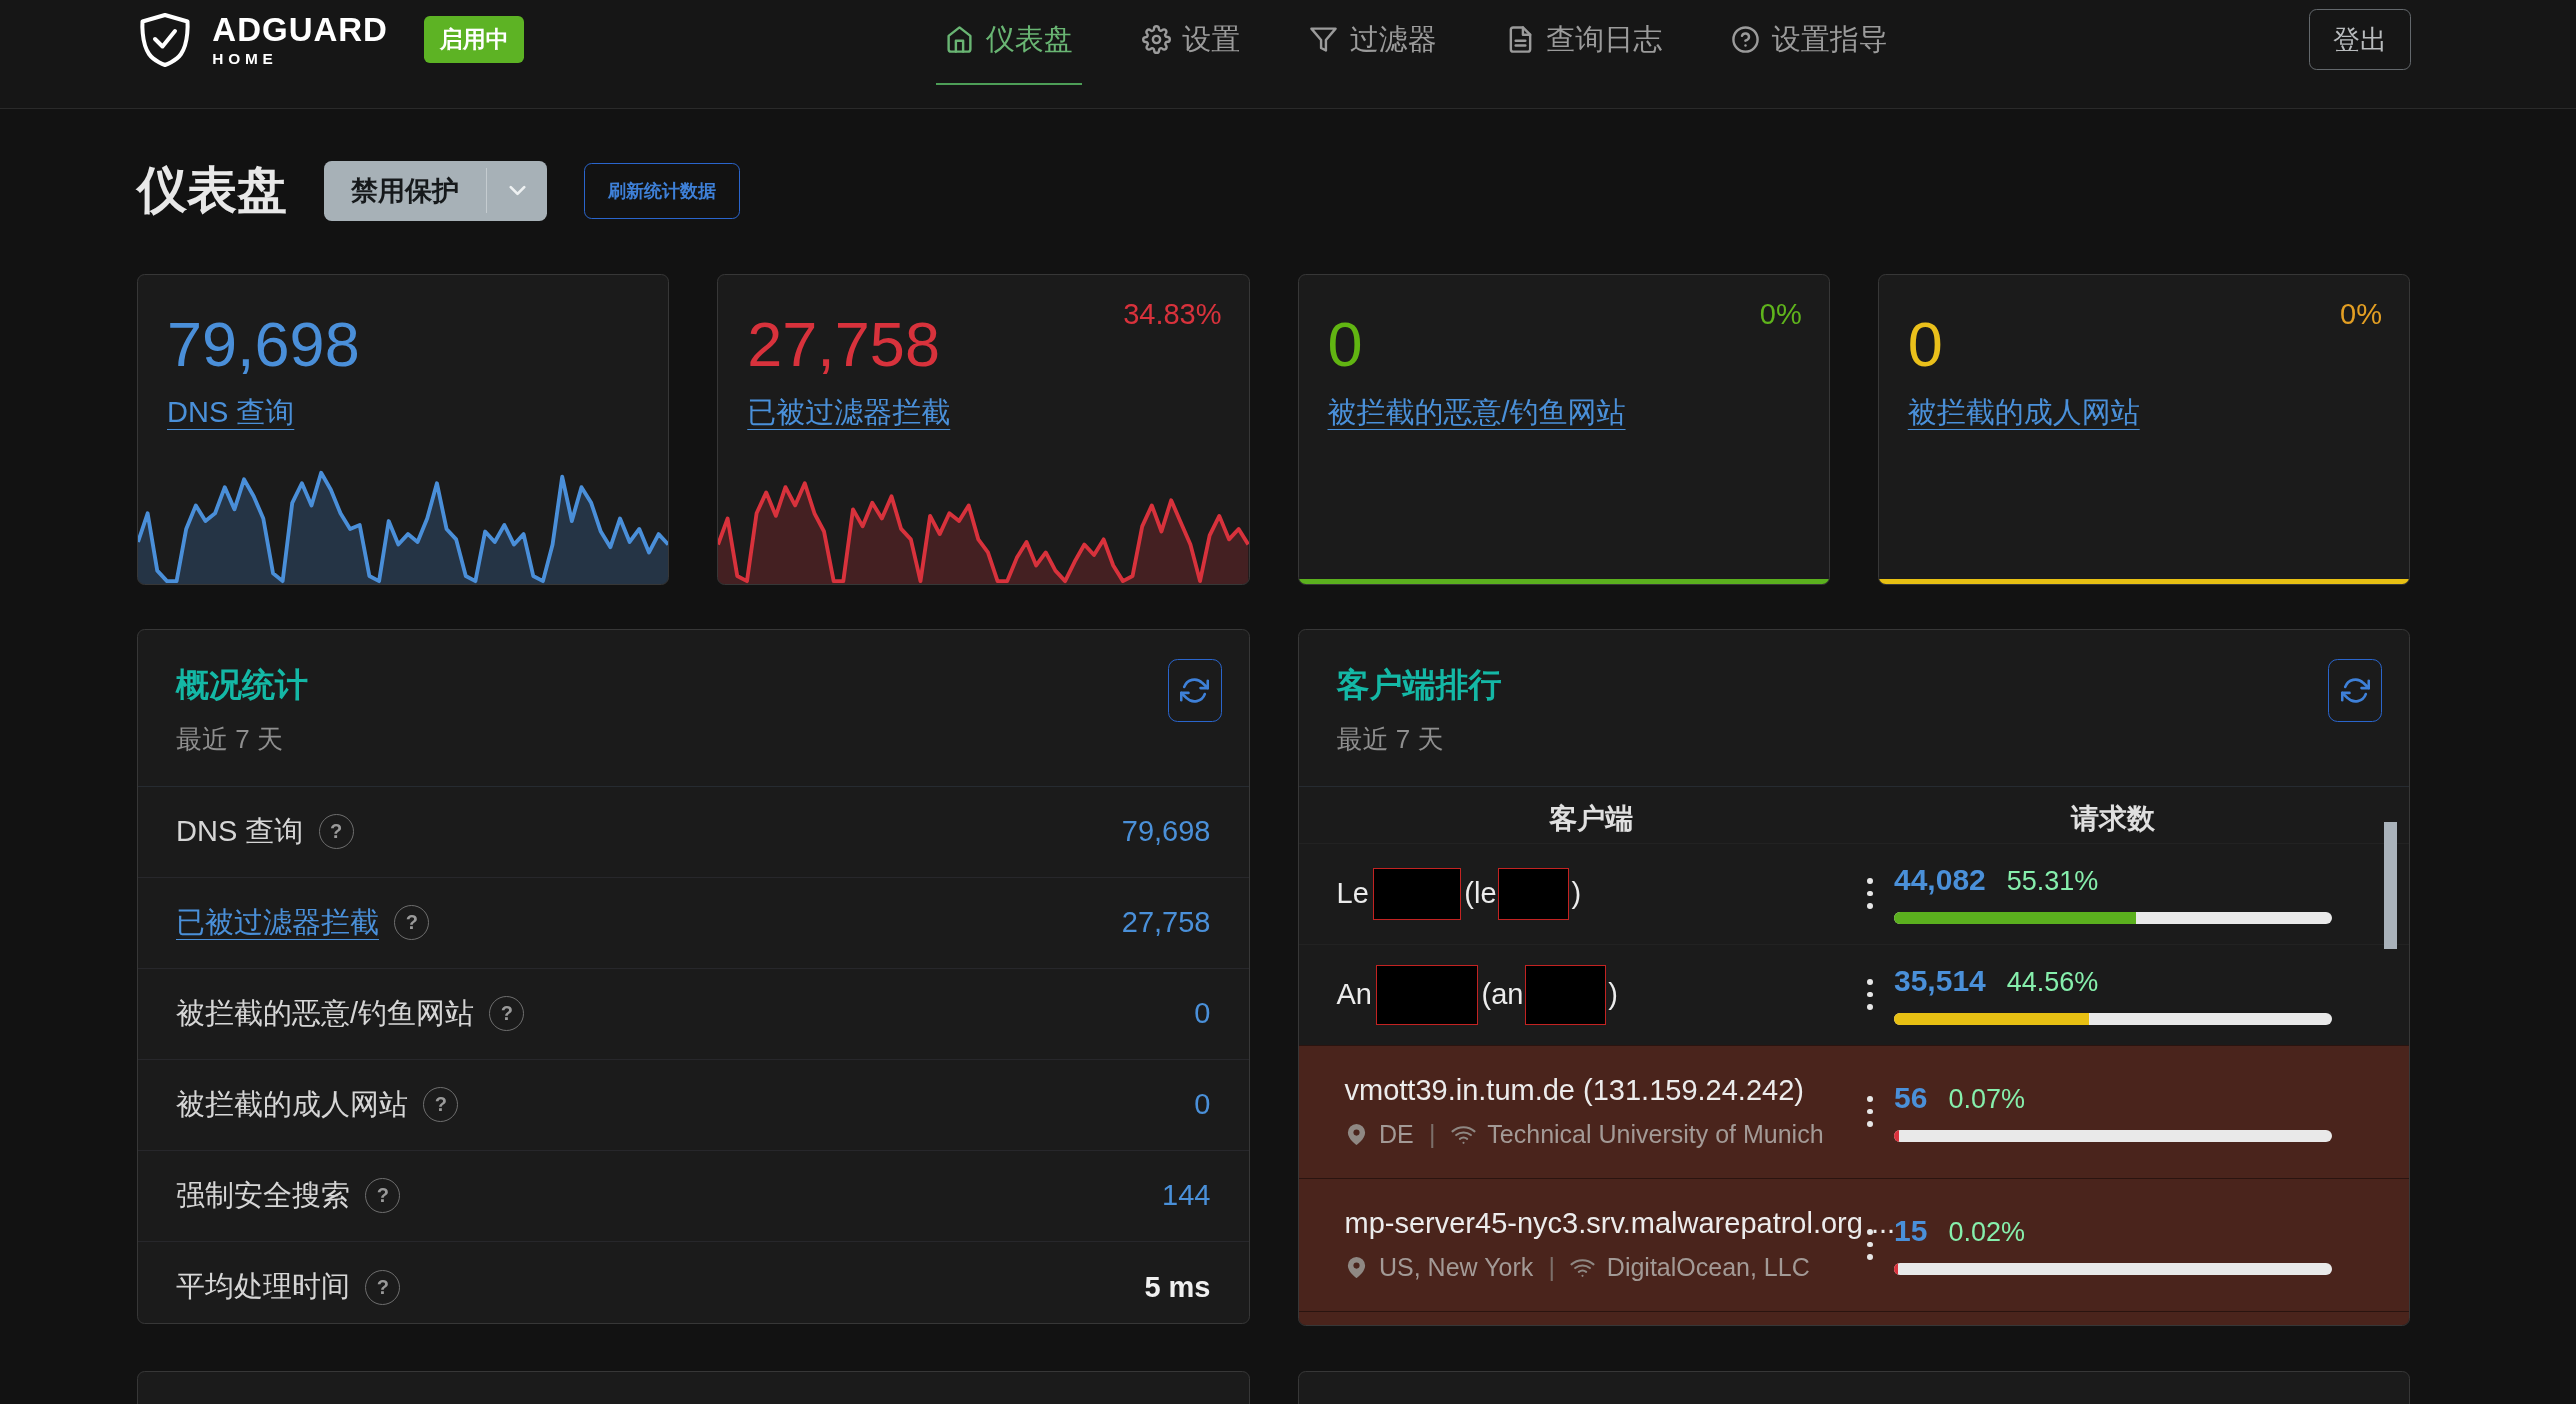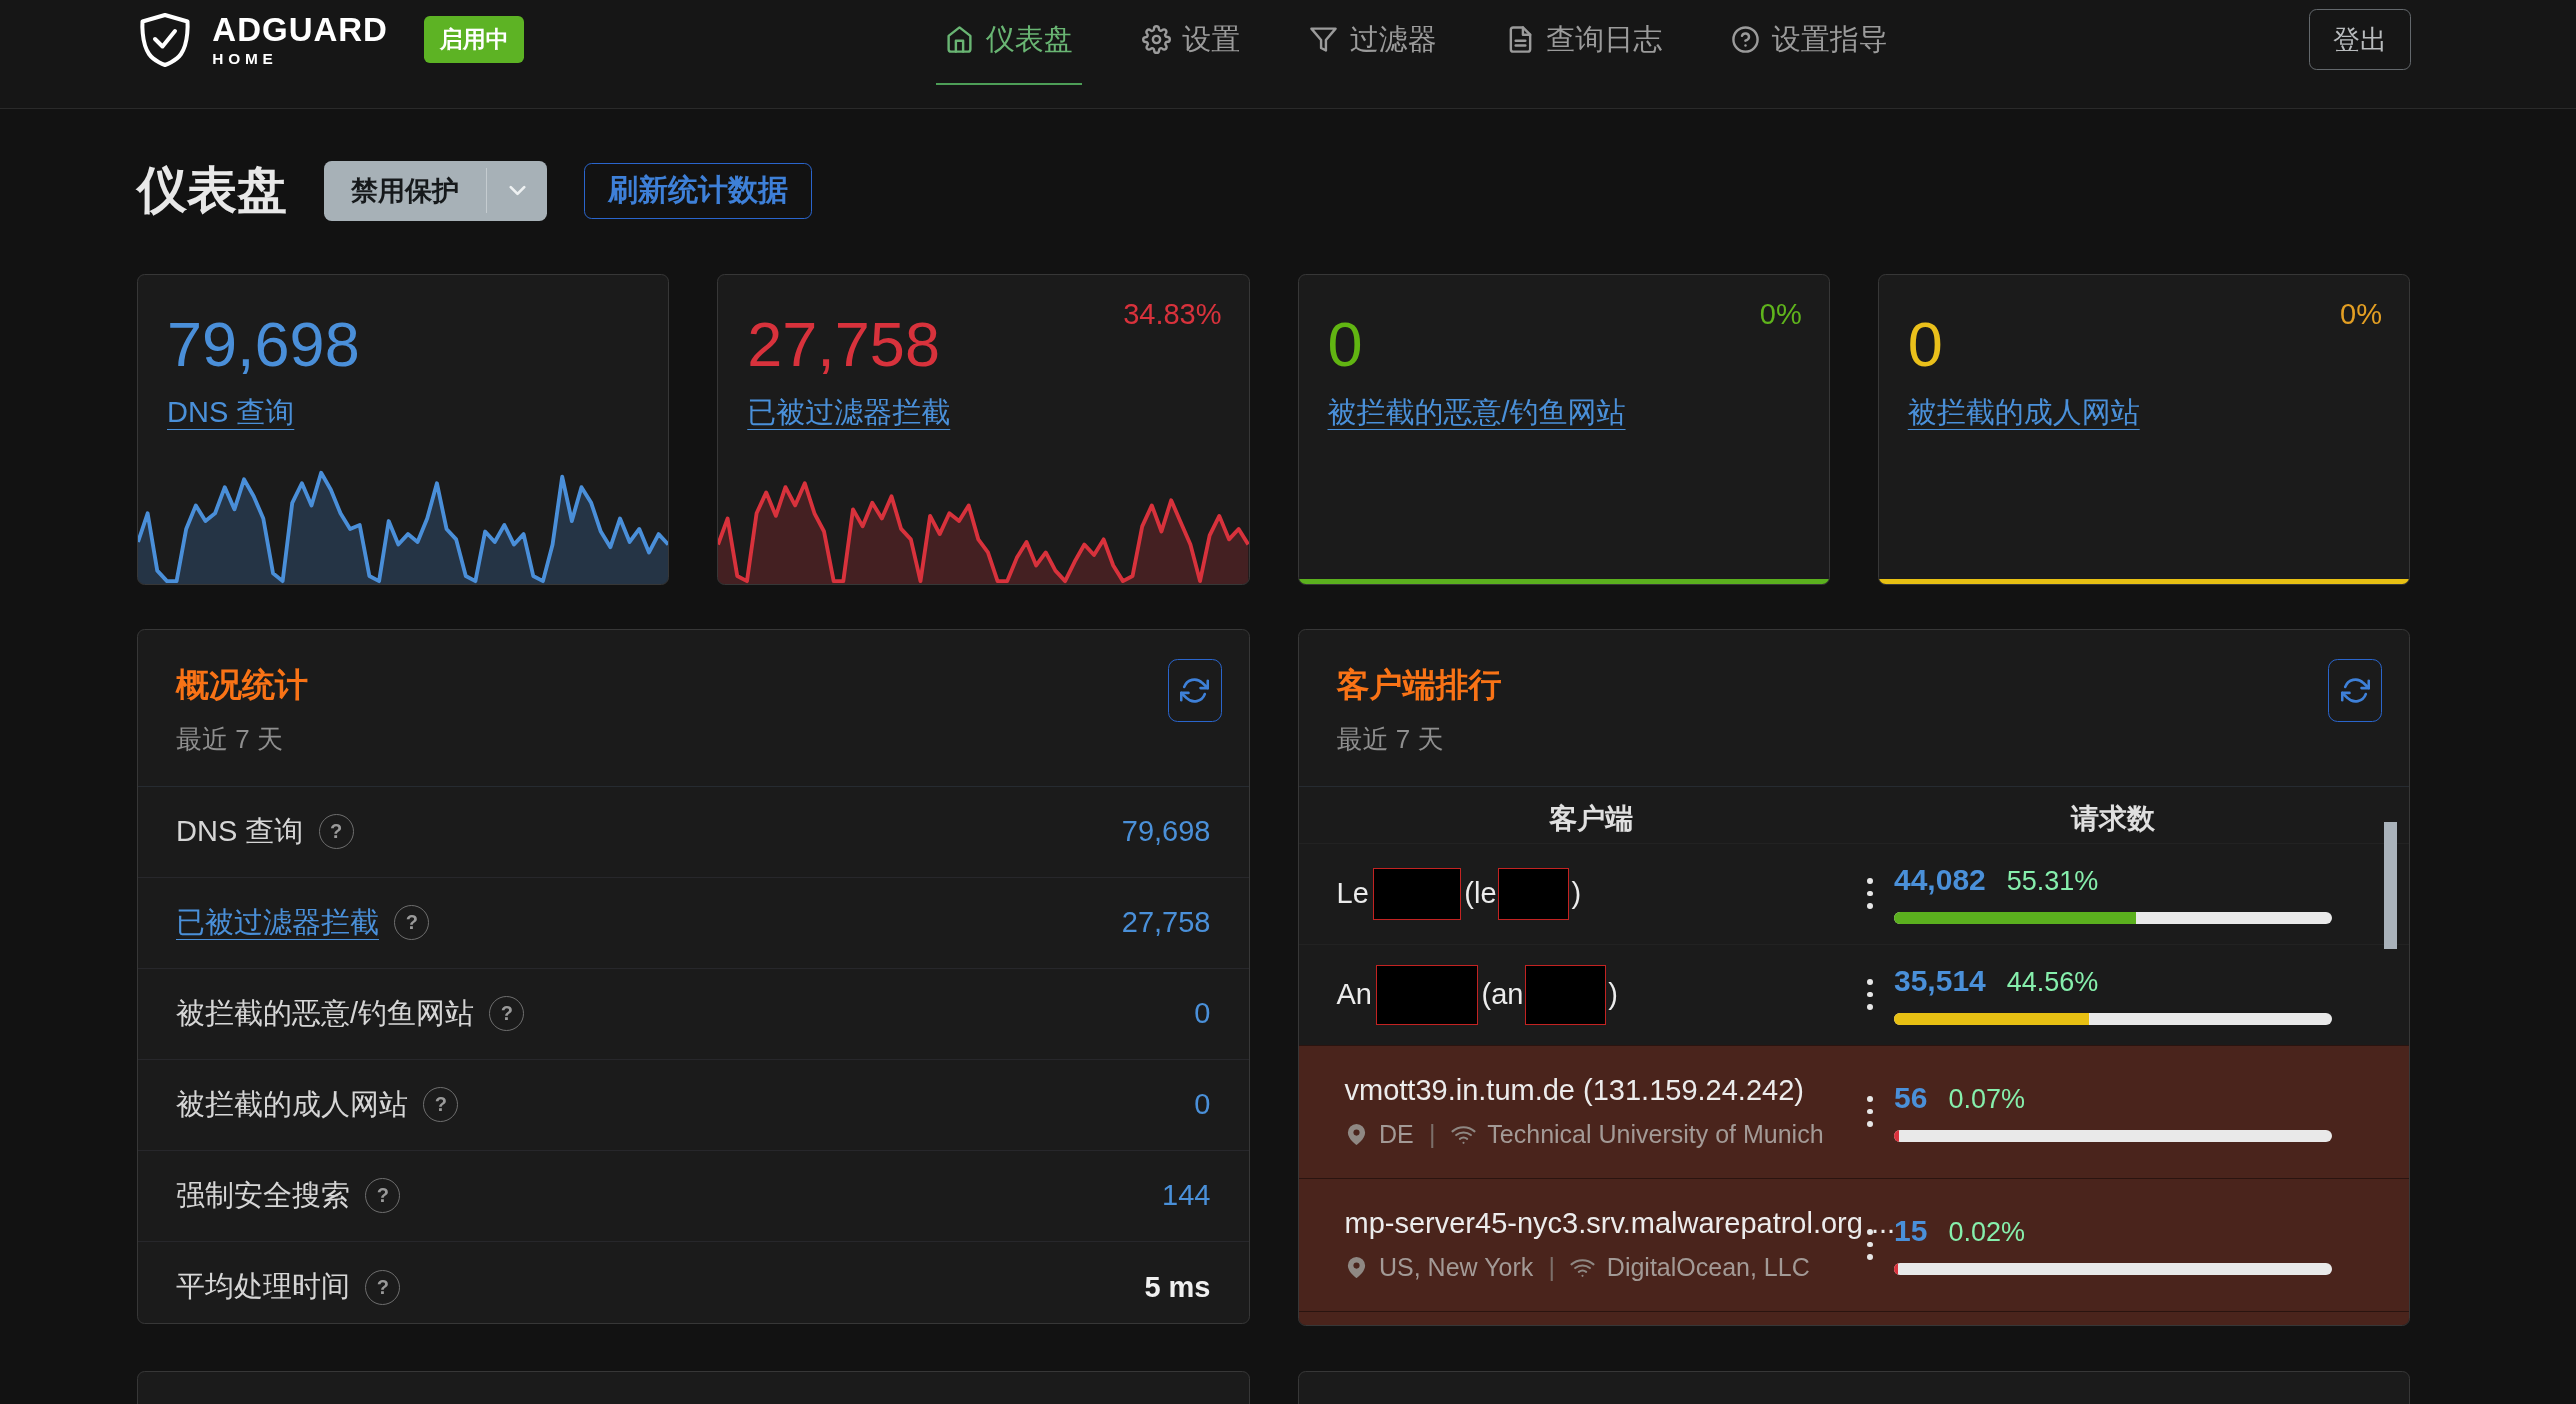--- a/index.html
+++ b/index.html
@@ -58,21 +58,21 @@
     font-weight:700; color:#16191b; border:none; background:transparent;
     font-family:inherit; cursor:pointer;
   }
   .split-btn-div { width:1px; background:rgba(255,255,255,.35); margin:7.7px 0; }
   .split-btn-caret {
     width:60px; display:flex; align-items:center; justify-content:center;
     border:none; background:transparent; cursor:pointer;
   }
   .refresh-stats-btn {
     height:56px; border:1.9px solid #2a65cc; border-radius:7.7px; background:transparent;
-    color:#3e80d8; font-size:30px; font-weight:700; padding:0 23px; cursor:pointer;
+    color:#3e80d8; font-size:18px; font-weight:700; padding:0 23px; cursor:pointer;
     font-family:inherit;
   }
 
   
   .cards-row { display:grid; grid-template-columns:repeat(4,1fr); gap:48px; }
   .stat-card {
     position:relative; height:311px; background:#1b1b1b; border:1px solid #373737;
     border-radius:7.7px; overflow:hidden;
   }
   .stat-card-inner { padding:35px 29px 0 29px; }
@@ -98,21 +98,21 @@
 
   
   .panels-row { display:grid; grid-template-columns:1fr 1fr; gap:48px; margin-top:44px; }
   .panel {
     background:#1b1b1b; border:1px solid #373737; border-radius:7.7px;
     position:relative; overflow:hidden;
   }
   .panel.left { height:695px; }
   .panel.right { height:697px; }
   .panel-header { padding:33px 38px 29px 38px; border-bottom:1px solid #262b31; position:relative; }
-  .panel-title { font-size:33px; font-weight:600; color:#f97316; }
+  .panel-title { font-size:33px; font-weight:600; color:#14b8a6; }
   .panel-subtitle { font-size:26px; color:#8f8f8f; margin-top:13.5px; }
   .panel-refresh-btn {
     position:absolute; top:29px; right:27px; width:54px; height:63px;
     border:1.9px solid #2a65cc; border-radius:9.6px; background:transparent;
     display:flex; align-items:center; justify-content:center; cursor:pointer;
   }
 
   
   .gs-row {
     height:91px; display:flex; align-items:center; justify-content:space-between;

